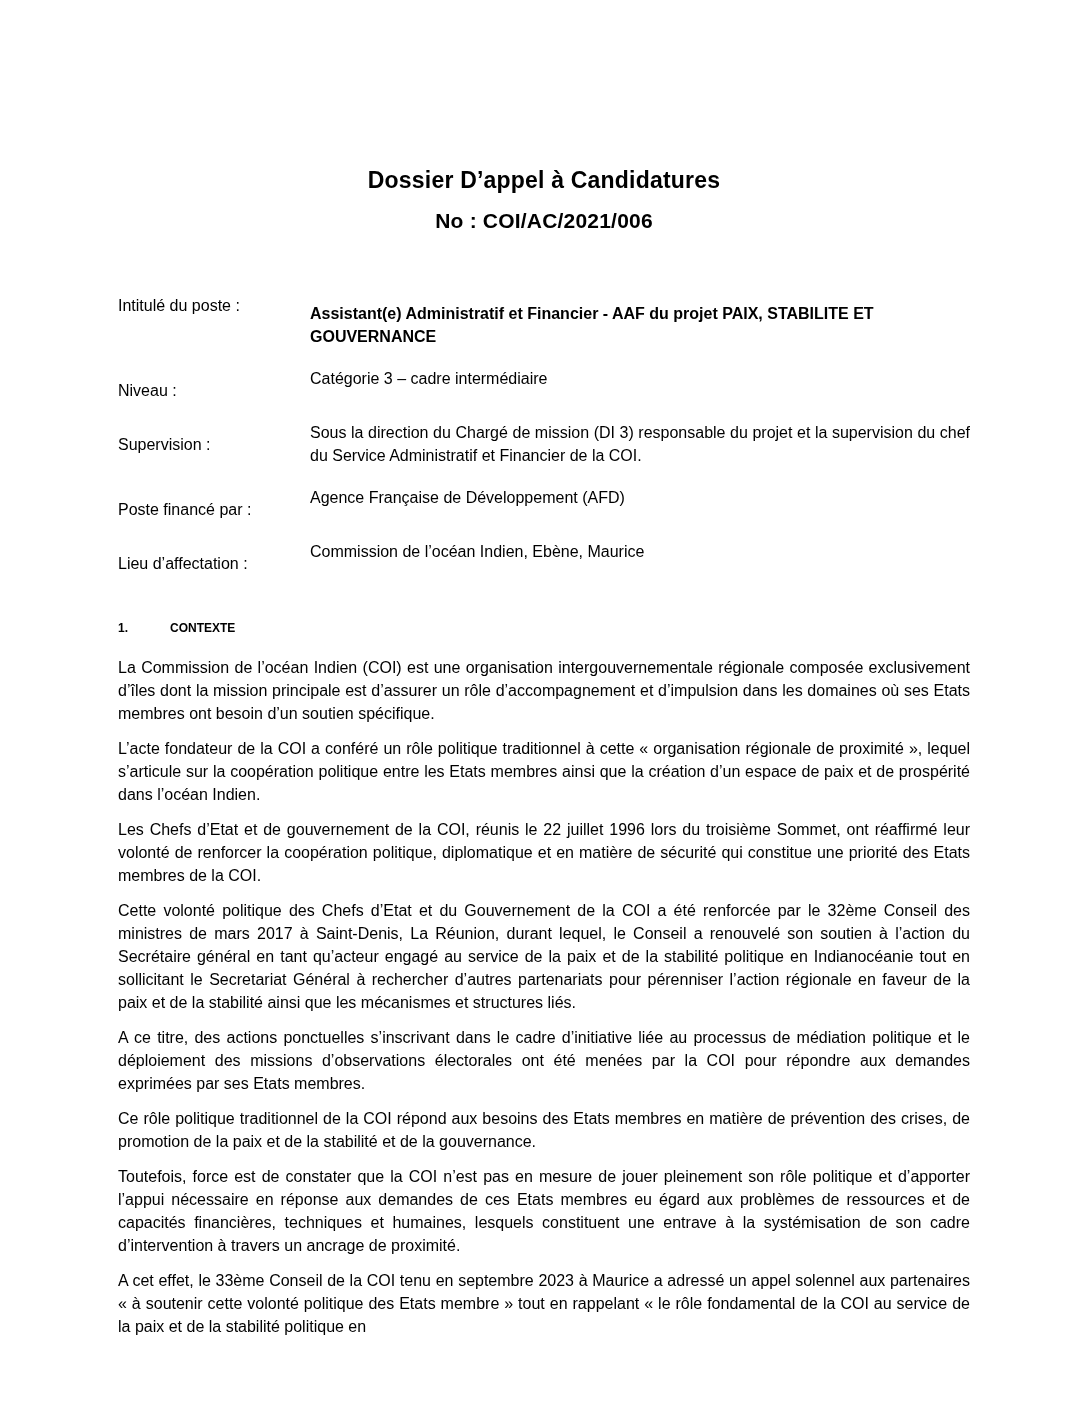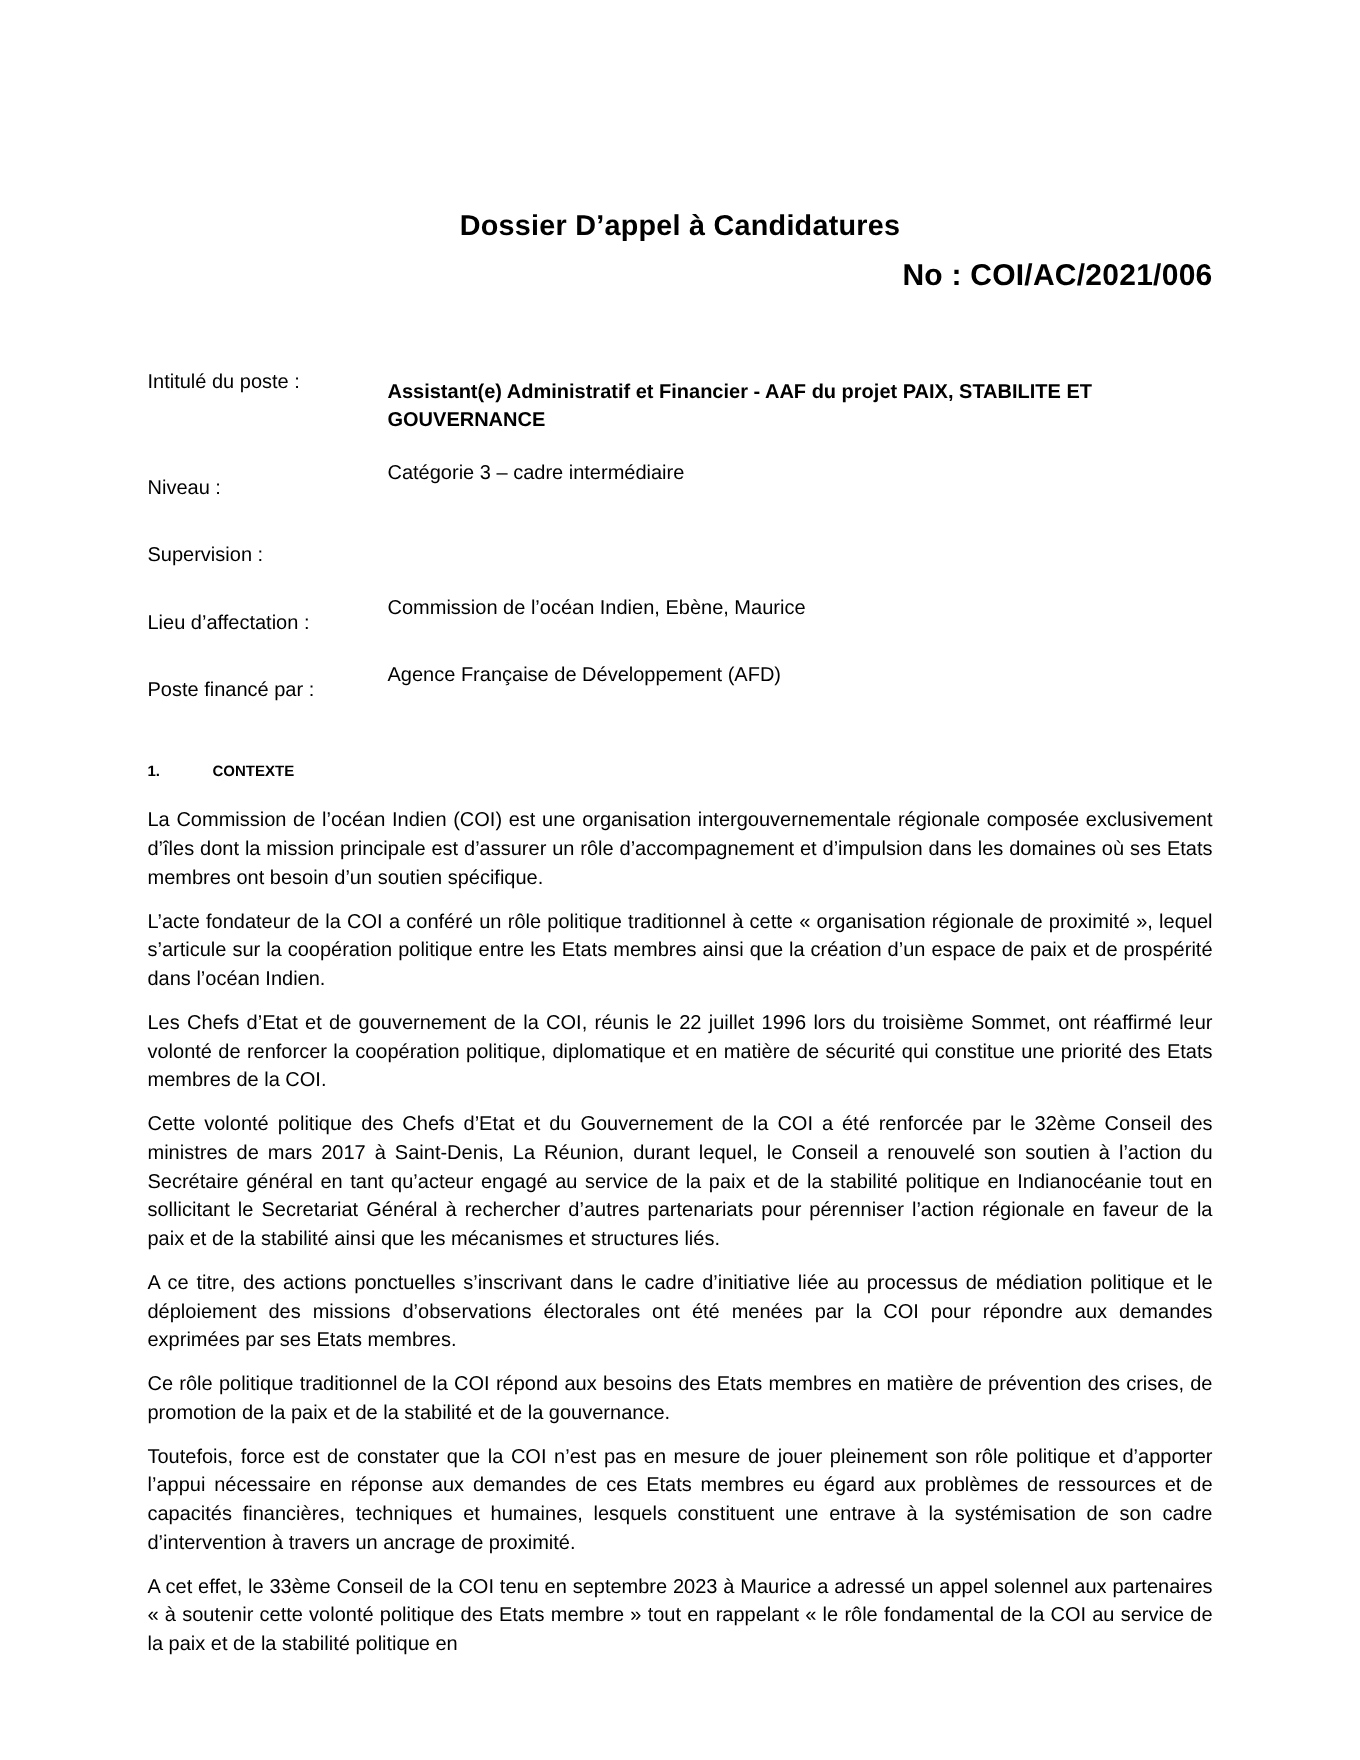--- a/index.html
+++ b/index.html
@@ -17,25 +17,24 @@
   }
   .doc-header { text-align: center; margin-bottom: 47px; }
   .doc-title {
     font-size: 23px;
     font-weight: bold;
     line-height: 28px;
     margin-bottom: 13px;
     letter-spacing: 0.2px;
   }
   .doc-number {
-    font-size: 24px;
+    font-size: 21px;
     font-weight: bold;
     line-height: 28px;
     letter-spacing: 0.2px;
-    text-align: right;
   }
   .fields { margin-bottom: 46px; }
   .field-row {
     display: flex;
     align-items: flex-start;
     margin-bottom: 19px;
   }
   .field-label {
     flex: 0 0 192px;
     font-size: 16px;
@@ -79,28 +78,29 @@
     <div class="field-row">
       <div class="field-label">Intitulé du poste :</div>
       <div class="field-value bold">Assistant(e) Administratif et Financier - AAF du projet PAIX, STABILITE ET GOUVERNANCE</div>
     </div>
     <div class="field-row">
       <div class="field-label">Niveau :</div>
       <div class="field-value">Catégorie 3 – cadre intermédiaire</div>
     </div>
     <div class="field-row">
       <div class="field-label">Supervision :</div>
+      <div class="field-value">Sous la direction du Chargé de mission (DI 3) responsable du projet et la supervision du chef du Service Administratif et Financier de la COI.</div>
+    </div>
+    <div class="field-row">
+      <div class="field-label">Poste financé par :</div>
+      <div class="field-value">Agence Française de Développement (AFD)</div>
     </div>
     <div class="field-row">
       <div class="field-label">Lieu d’affectation :</div>
       <div class="field-value">Commission de l’océan Indien, Ebène, Maurice</div>
-    </div>
-    <div class="field-row">
-      <div class="field-label">Poste financé par :</div>
-      <div class="field-value">Agence Française de Développement (AFD)</div>
     </div>
   </div>
 
   <div class="section-heading">
     <span class="section-number">1.</span><span>CONTEXTE</span>
   </div>
 
   <p class="body-paragraph">La Commission de l’océan Indien (COI) est une organisation intergouvernementale régionale composée exclusivement d’îles dont la mission principale est d’assurer un rôle d’accompagnement et d’impulsion dans les domaines où ses Etats membres ont besoin d’un soutien spécifique.</p>
   <p class="body-paragraph">L’acte fondateur de la COI a conféré un rôle politique traditionnel à cette « organisation régionale de proximité », lequel s’articule sur la coopération politique entre les Etats membres ainsi que la création d’un espace de paix et de prospérité dans l’océan Indien.</p>
   <p class="body-paragraph">Les Chefs d’Etat et de gouvernement de la COI, réunis le 22 juillet 1996 lors du troisième Sommet, ont réaffirmé leur volonté de renforcer la coopération politique, diplomatique et en matière de sécurité qui constitue une priorité des Etats membres de la COI.</p>

